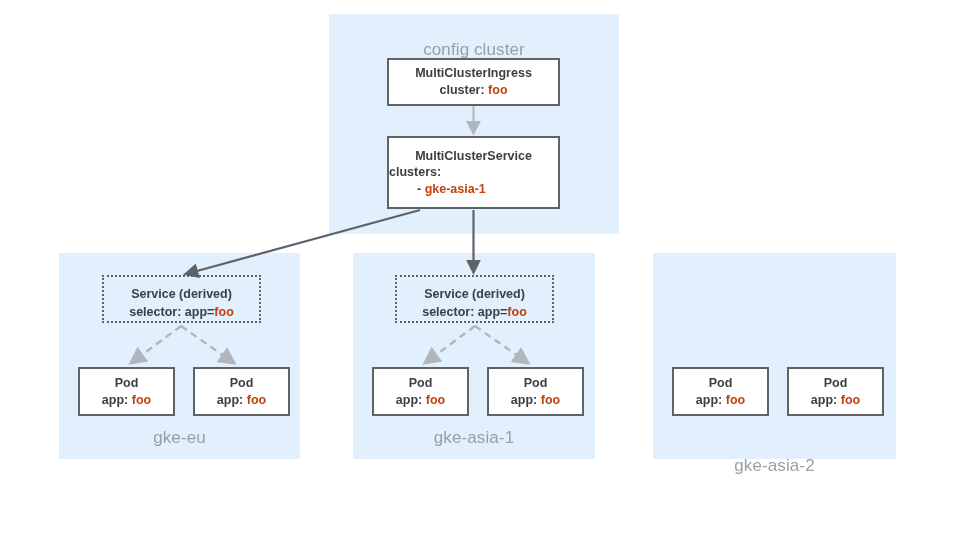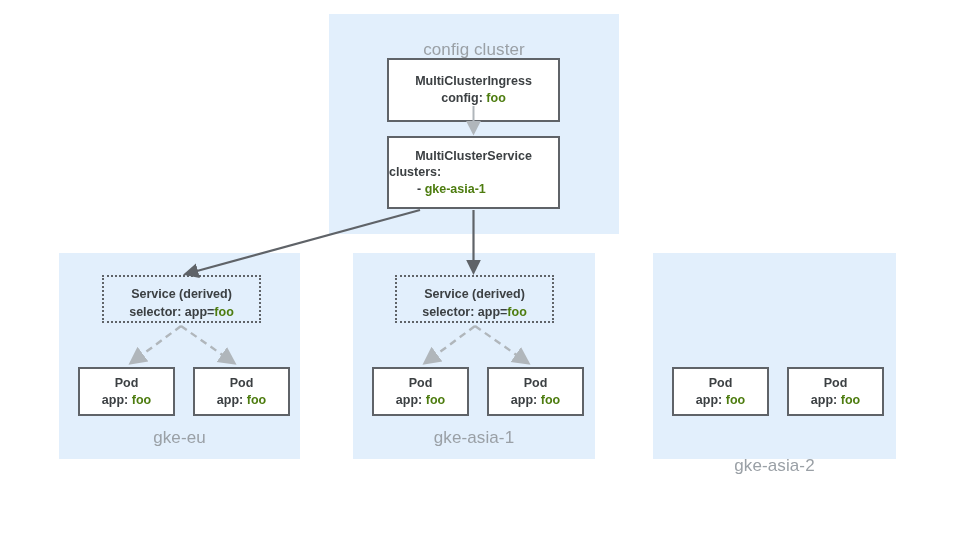--- a/index.html
+++ b/index.html
@@ -46,21 +46,21 @@
     display: flex;
     flex-direction: column;
     justify-content: center;
     color: #3c4043;
     font-size: 12.5px;
     font-weight: bold;
     line-height: 1.33;
   }
   .node .ctr { text-align: center; }
   .node .lft { text-align: left; }
-  .blue { color: #4d7c0f; font-weight: bold; }
+  .blue { color: #c2410c; font-weight: bold; }
   .svc {
     position: absolute;
     border: 2px dotted #5f6368;
     box-sizing: border-box;
     background: transparent;
     display: flex;
     flex-direction: column;
     justify-content: flex-end;
     align-items: center;
     color: #3c4043;
@@ -79,24 +79,24 @@
 </style>
 </head>
 <body>
 
 <div id="canvas">
 
   <div class="panel" style="left:329px; top:14px; width:290px; height:220px;">
     <div class="panel-title" style="top:26px;">config cluster</div>
   </div>
 
-  <div class="node" style="left:387px; top:58px; width:173px; height:64px;">
+  <div class="node" style="left:387px; top:58px; width:173px; height:48px;">
     <div class="ctr">MultiClusterIngress</div>
     <div class="ctr">
-      <span>config:</span>
+      <span>cluster:</span>
       <span class="blue">foo</span>
     </div>
   </div>
 
   <div class="node" style="left:387px; top:136px; width:173px; height:73px;">
     <div class="ctr">MultiClusterService</div>
     <div class="lft">clusters:</div>
     <div class="lft" style="padding-left:28px;">
       <span>-</span>
       <span class="blue">gke-asia-1</span>

